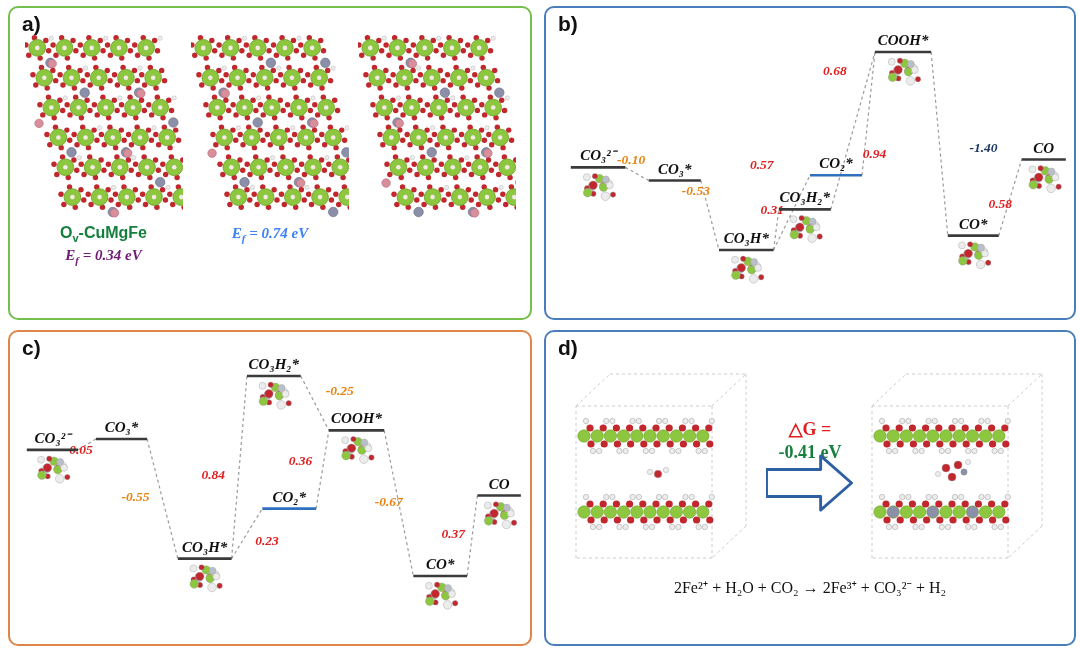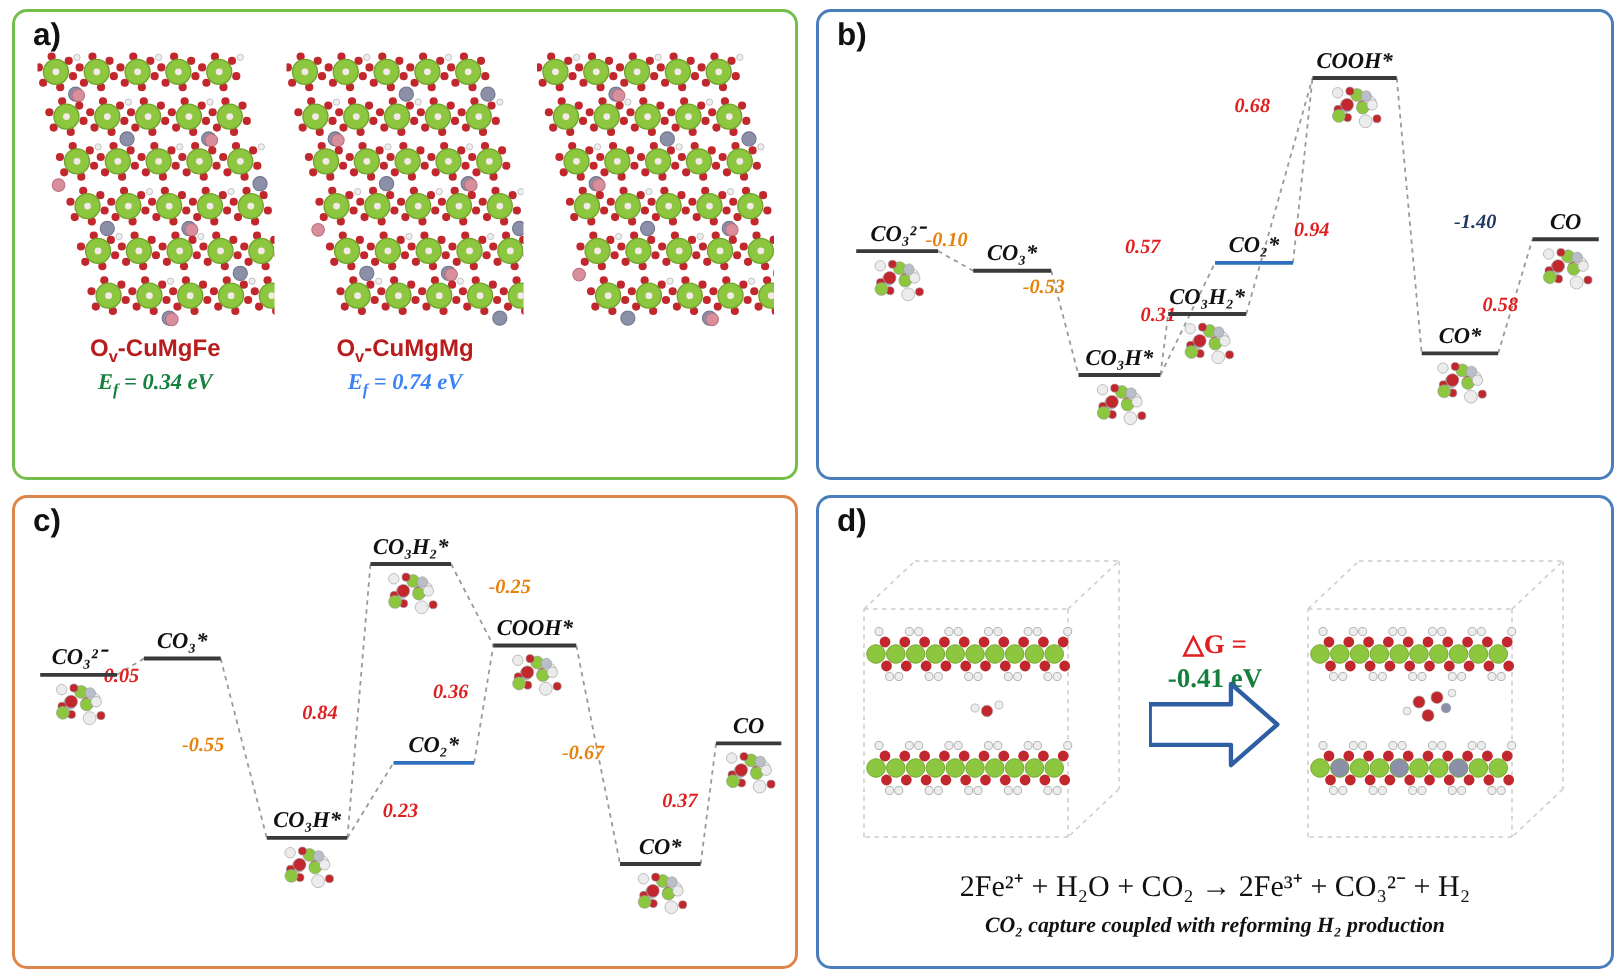--- a/index.html
+++ b/index.html
@@ -8,37 +8,37 @@
   .panel{position:absolute;background:#fff;border:2px solid #999;border-radius:10px;}
   #pa{left:8px;top:6px;width:520px;height:310px;}
   #pb{left:544px;top:6px;width:528px;height:310px;}
   #pc{left:8px;top:330px;width:520px;height:312px;}
   #pd{left:544px;top:330px;width:528px;height:312px;}
   .plabel{position:absolute;left:12px;top:4px;font-weight:bold;font-size:21px;color:#111;z-index:3;}
   
   .structs{position:absolute;left:6px;right:6px;top:22px;display:flex;justify-content:space-evenly;}
   .struct{text-align:center;margin:0;}
   .lattice{width:158px;height:192px;display:block;margin:0 auto;}
-  .sname{font-weight:bold;font-size:16px;color:#b91c1c;margin-top:2px;}
+  .sname{font-weight:bold;font-size:16px;color:#15803d;margin-top:2px;}
   .sname sub{font-size:11px;}
   .sef{font-weight:bold;font-style:italic;font-size:15px;margin-top:3px;
        font-family:"Liberation Serif",serif;}
   .sef sub{font-size:11px;}
   
   .diagram{position:absolute;left:4px;top:4px;right:4px;bottom:4px;}
   
   .slab{position:absolute;width:200px;height:210px;top:28px;}
   #slabL{left:16px;}
   #slabR{left:312px;}
   .dg{position:absolute;left:210px;top:86px;width:108px;text-align:center;font-weight:bold;
       font-family:"Liberation Serif",serif;line-height:1.25;}
   .dg1,.dg2{font-size:18px;}
   .bigarrow{position:absolute;left:220px;top:122px;width:88px;height:58px;}
   .eq{position:absolute;left:0;right:0;top:244px;text-align:center;color:#111;
-      font-family:"Liberation Serif",serif;font-size:20px;}
+      font-family:"Liberation Serif",serif;font-size:16px;}
   .cap{position:absolute;left:0;right:0;top:277px;text-align:center;color:#111;
       font-family:"Liberation Serif",serif;font-weight:bold;font-style:italic;font-size:14.5px;}
 </style>
 </head>
 <body>
 
 <div>
 
   <section class="panel" id="pa" style="border-color: rgb(116, 191, 75);">
     <div class="plabel">a)</div>
@@ -308,21 +308,21 @@
             <circle cx="190.9742484171954" cy="190.31626778276936" r="3.1" fill="#c1272d"></circle>
             <circle cx="181.25615554476377" cy="198.64571497965247" r="3.1" fill="#c1272d"></circle>
             <circle cx="168.28190712756836" cy="195.3294471968831" r="3.1" fill="#c1272d"></circle>
             <circle cx="165.0257515828046" cy="183.68373221723064" r="3.1" fill="#c1272d"></circle>
             <circle cx="174.74384445523623" cy="175.35428502034753" r="3.1" fill="#c1272d"></circle>
             <circle cx="187.71809287243164" cy="178.6705528031169" r="3.1" fill="#c1272d"></circle>
             <circle cx="178" cy="187" r="9.5" fill="#8dc63f" stroke="#6fa32b" stroke-width="1"></circle>
             <circle cx="178" cy="187" r="2.6" fill="#f4e9e9"></circle>
           </svg>
         <div class="sname"><span>O</span><sub>v</sub><span>-CuMgFe</span></div>
-        <div class="sef" style="color: #15803d;"><span>E</span><sub>f</sub><span> = 0.34 eV</span></div>
+        <div class="sef" style="color: #701a75;"><span>E</span><sub>f</sub><span> = 0.34 eV</span></div>
       </figure>
       <figure class="struct">
         <svg class="lattice" viewBox="0 0 180 212">
             <circle cx="26.974248417195405" cy="20.316267782769366" r="3.1" fill="#c1272d"></circle>
             <circle cx="17.25615554476377" cy="28.645714979652475" r="3.1" fill="#c1272d"></circle>
             <circle cx="4.281907127568365" cy="25.329447196883116" r="3.1" fill="#c1272d"></circle>
             <circle cx="1.0257515828045936" cy="13.683732217230634" r="3.1" fill="#c1272d"></circle>
             <circle cx="10.743844455236228" cy="5.354285020347525" r="3.1" fill="#c1272d"></circle>
             <circle cx="23.718092872431633" cy="8.670552803116884" r="3.1" fill="#c1272d"></circle>
             <circle cx="14" cy="17" r="9.5" fill="#8dc63f" stroke="#6fa32b" stroke-width="1"></circle>
@@ -581,21 +581,20 @@
             <circle cx="190.9742484171954" cy="190.31626778276936" r="3.1" fill="#c1272d"></circle>
             <circle cx="181.25615554476377" cy="198.64571497965247" r="3.1" fill="#c1272d"></circle>
             <circle cx="168.28190712756836" cy="195.3294471968831" r="3.1" fill="#c1272d"></circle>
             <circle cx="165.0257515828046" cy="183.68373221723064" r="3.1" fill="#c1272d"></circle>
             <circle cx="174.74384445523623" cy="175.35428502034753" r="3.1" fill="#c1272d"></circle>
             <circle cx="187.71809287243164" cy="178.6705528031169" r="3.1" fill="#c1272d"></circle>
             <circle cx="178" cy="187" r="9.5" fill="#8dc63f" stroke="#6fa32b" stroke-width="1"></circle>
             <circle cx="178" cy="187" r="2.6" fill="#f4e9e9"></circle>
             <circle cx="194" cy="176" r="2.4" fill="#eeeeee" stroke="#aaa" stroke-width="0.5"></circle>
           </svg>
-        <div class="sname"><span>O</span><sub>v</sub><span>-CuMgMg</span></div>
         <div class="sef" style="color: #3b82f6; font-style: italic;"><span>E</span><sub>f</sub><span> = 0.74 eV</span></div>
       </figure>
       <figure class="struct">
         <svg class="lattice" viewBox="0 0 180 212">
             <circle cx="26.974248417195405" cy="20.316267782769366" r="3.1" fill="#c1272d"></circle>
             <circle cx="17.25615554476377" cy="28.645714979652475" r="3.1" fill="#c1272d"></circle>
             <circle cx="4.281907127568365" cy="25.329447196883116" r="3.1" fill="#c1272d"></circle>
             <circle cx="1.0257515828045936" cy="13.683732217230634" r="3.1" fill="#c1272d"></circle>
             <circle cx="10.743844455236228" cy="5.354285020347525" r="3.1" fill="#c1272d"></circle>
             <circle cx="23.718092872431633" cy="8.670552803116884" r="3.1" fill="#c1272d"></circle>
@@ -1369,16 +1368,15 @@
         <circle cx="147.8" cy="160" r="3.6" fill="#c1272d"></circle>
         <circle cx="142.8" cy="167" r="2.7" fill="#ededed" stroke="#9a9a9a" stroke-width="0.5"></circle>
         <circle cx="88" cy="108" r="4" fill="#c1272d" stroke="#999" stroke-width="0.4"></circle>
         <circle cx="100" cy="105" r="4" fill="#c1272d" stroke="#999" stroke-width="0.4"></circle>
         <circle cx="94" cy="117" r="4" fill="#c1272d" stroke="#999" stroke-width="0.4"></circle>
         <circle cx="106" cy="112" r="3.2" fill="#8b8fa8" stroke="#999" stroke-width="0.4"></circle>
         <circle cx="80" cy="114" r="2.6" fill="#ededed" stroke="#999" stroke-width="0.4"></circle>
         <circle cx="110" cy="102" r="2.6" fill="#ededed" stroke="#999" stroke-width="0.4"></circle>
       </svg>
     <div class="eq">2Fe²⁺ + H₂O + CO₂ → 2Fe³⁺ + CO₃²⁻ + H₂</div>
-    <div class="cap">CO₂ capture coupled with reforming H₂ production</div>
   </section>
 
 </div>
 
 </body></html>

